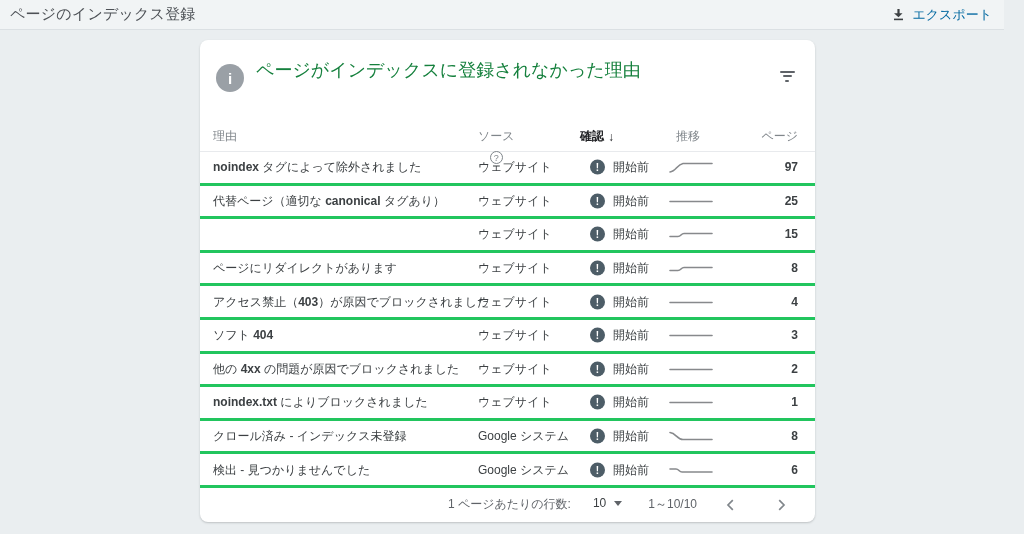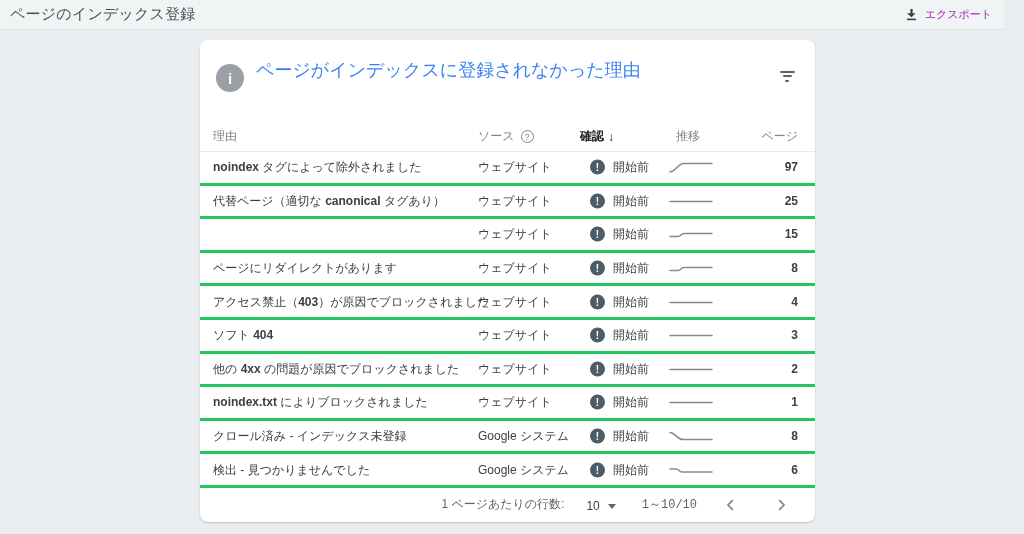--- a/index.html
+++ b/index.html
@@ -5,47 +5,47 @@
   * { margin:0; padding:0; box-sizing:border-box; }
   html,body { width:1024px; height:534px; overflow:hidden; }
   body { font-family:"Liberation Sans","DejaVu Sans",sans-serif; background:#eaeef0; position:relative; }
 
   
   .topbar { position:absolute; top:0; left:0; width:1004px; height:30px;
             background:#f1f4f5; border-bottom:1px solid #dbe0e3;
             display:flex; align-items:center; justify-content:space-between; padding:0 12px 0 10px; }
   .page-title { font-size:15px; color:#4d5156; letter-spacing:.2px; }
   .export-btn { display:flex; align-items:center; gap:7px; cursor:pointer; }
-  .export-btn span.lbl { font-size:11px; color:#a21caf; }
+  .export-btn span.lbl { font-size:13px; color:#0369a1; }
 
   
   .card { position:absolute; left:200px; top:40px; width:615px; height:482px;
           background:#fff; border-radius:8px; box-shadow:0 1px 2px rgba(60,64,67,.25);
           display:flex; flex-direction:column; overflow:hidden; }
 
   .card-header { position:relative; height:80px; flex:0 0 auto; }
   .info-circle { position:absolute; left:16px; top:24px; width:28px; height:28px; border-radius:50%;
                  background:#9aa0a6; color:#fff; font-size:15px; font-weight:bold;
                  display:flex; align-items:center; justify-content:center; }
-  .card-title { position:absolute; left:56px; top:18px; font-size:18px; color:#3b82f6; }
+  .card-title { position:absolute; left:56px; top:18px; font-size:18px; color:#15803d; }
   .card-subtitle { position:absolute; left:56px; top:44px; font-size:12px; color:#80868b; }
   .filter-btn { position:absolute; right:16px; top:24px; width:24px; height:24px;
                 display:flex; align-items:center; justify-content:center; cursor:pointer; }
   .filter-icon { display:flex; flex-direction:column; align-items:center; gap:2.5px; }
   .filter-icon i { display:block; background:#5f6368; height:2px; border-radius:1px; }
   .filter-icon i:nth-child(1){ width:15px; }
   .filter-icon i:nth-child(2){ width:9px; }
   .filter-icon i:nth-child(3){ width:4px; }
 
   
   .thead { position:relative; height:32px; flex:0 0 auto; border-bottom:1px solid #e8eaed;
            font-size:12px; color:#80868b; }
   .th { position:absolute; top:8px; cursor:pointer; }
   .th-reason { left:13px; }
-  .th-source { left:278px; display:flex; align-items:center; gap:6px; }
+  .th-source { left:278px; display:flex; align-items:center; gap:6px;flex-direction:column; }
   .help-circle { width:13px; height:13px; border:1px solid #80868b; border-radius:50%;
                  font-size:9px; color:#80868b; display:flex; align-items:center; justify-content:center; }
   .th-validation { left:380px; color:#202124; font-weight:bold; display:flex; align-items:center; gap:4px; }
   .sort-arrow { font-size:12px; color:#202124; font-weight:bold; }
   .th-trend { left:476px; }
   .th-pages { right:17px; }
 
   .tbody { flex:0 0 auto; }
   .trow { position:relative; height:33.6px; border-bottom:3px solid #22c55e; cursor:pointer; }
   .cell { position:absolute; top:50%; transform:translateY(-50%); font-size:12px; color:#3c4043; white-space:nowrap; }
@@ -54,25 +54,25 @@
   .c-source { left:278px; }
   .c-validation { left:390px; display:flex; align-items:center; gap:8px; }
   .alert-circle { width:15px; height:15px; border-radius:50%; background:#4d5d67; color:#fff;
                   font-size:10px; font-weight:bold; display:flex; align-items:center; justify-content:center; flex:0 0 auto; }
   .c-trend { left:468px; height:14px; display:flex; align-items:center; }
   .c-pages { right:17px;font-weight:bold; }
 
   
   .tfoot { flex:1 1 auto; display:flex; align-items:center; justify-content:flex-end;
            padding-right:18px; gap:26px; font-size:12px; color:#5f6368; }
-  .rpp { display:flex; align-items:flex-end; gap:22px; }
+  .rpp { display:flex; align-items:flex-start; gap:22px; }
   .rpp-select { display:flex; align-items:center; gap:8px; cursor:pointer; color:#3c4043; }
   .caret-down { width:0; height:0; border-left:4px solid transparent; border-right:4px solid transparent;
                 border-top:5px solid #5f6368; }
-  .range { color:#5f6368;font-family:Liberation Mono, monospace; }
+  .range { color:#5f6368; }
   .pager { display:flex; align-items:center; gap:38px; padding-right:8px; }
   .chev { cursor:pointer; display:flex; align-items:center; justify-content:center; width:14px; height:14px; }
 </style>
 </head>
 <body>
 
 <div class="topbar">
   <div class="page-title">ページのインデックス登録</div>
   <div class="export-btn">
     <svg width="13" height="13" viewBox="0 0 13 13">

